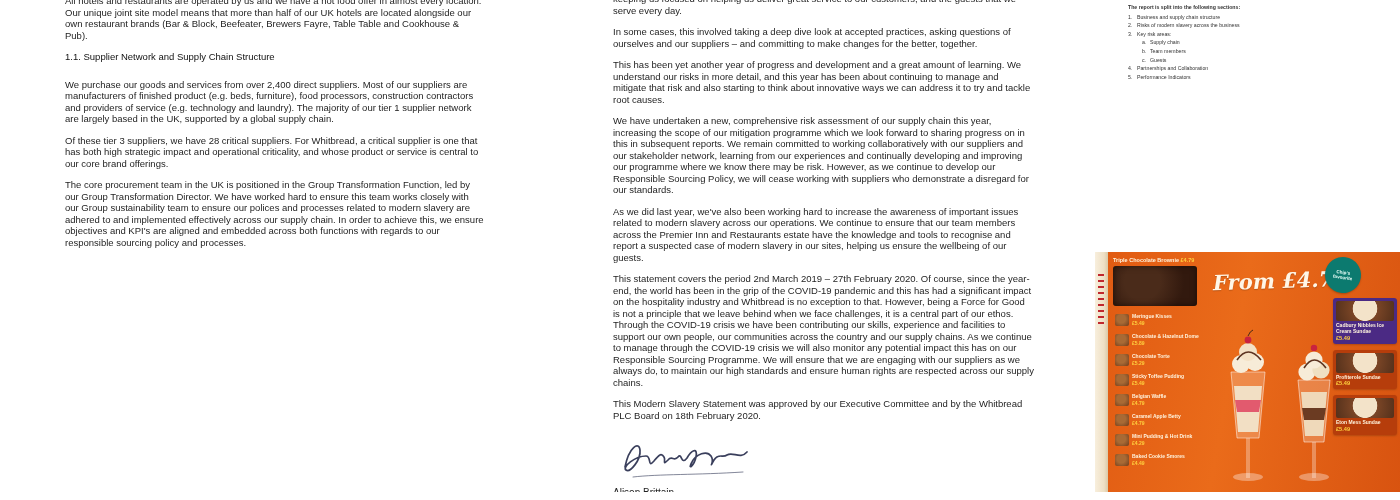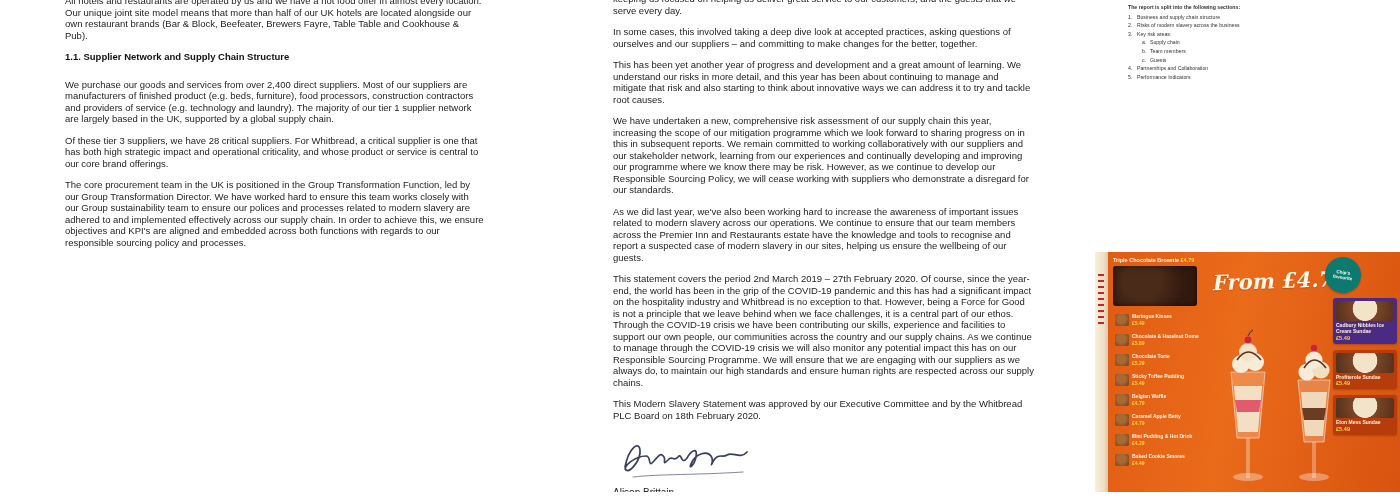--- a/index.html
+++ b/index.html
@@ -13,21 +13,21 @@
     font-family: "Liberation Sans", sans-serif;
     color: #1f1f1f;
   }
 
   
   .text-col { position: absolute; font-size: 9.5px; line-height: 11.5px; color: #1e1e1e; }
   .col-left  { left: 65px;  top: -5px; width: 419px; }
   .col-right { left: 613px; top: -7px; width: 421px; }
   .text-col p { margin: 0 0 10px 0; }
   .section-heading {
-    font-size: 9.5px; font-weight: bold; margin: 3px 0 16px 0; color: #111;
+    font-size: 9.5px; font-weight: normal; margin: 3px 0 16px 0; color: #111;
   }
 
   
   .signature-block { margin-top: 6px; }
   .signature-svg { display: block; }
   .signatory-name { font-size: 10px; margin-top: 4px; color: #222; }
 
   
   .sections-panel {
     position: absolute; left: 1128px; top: 3px; width: 140px;

